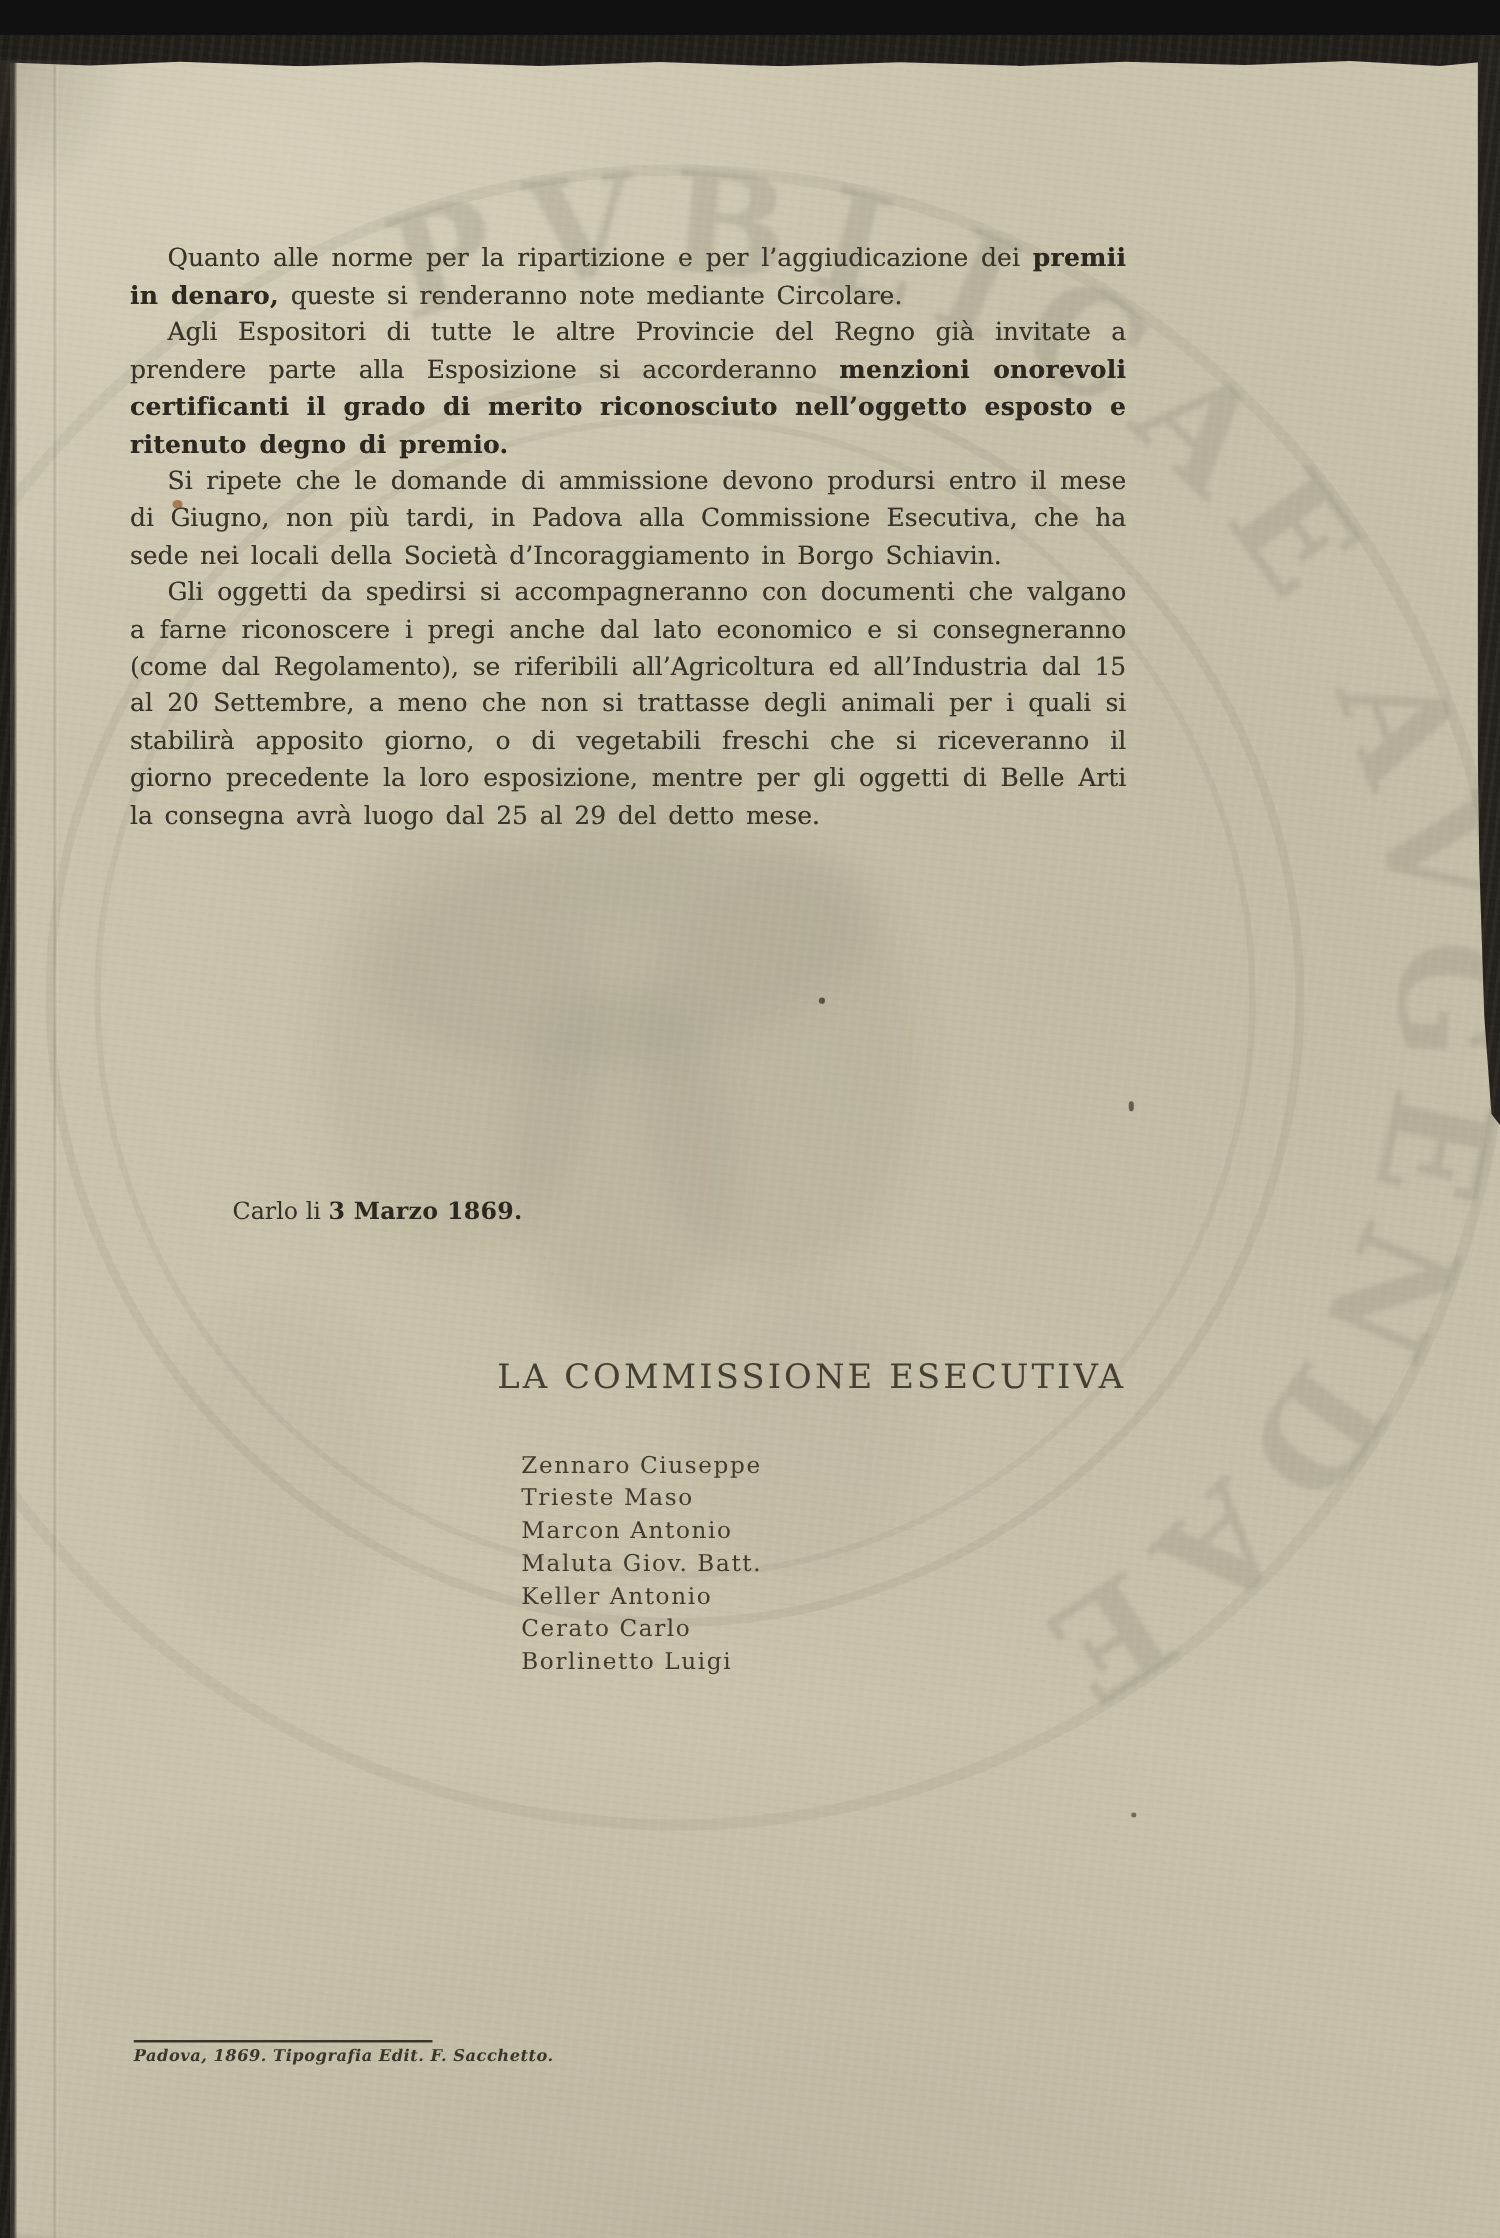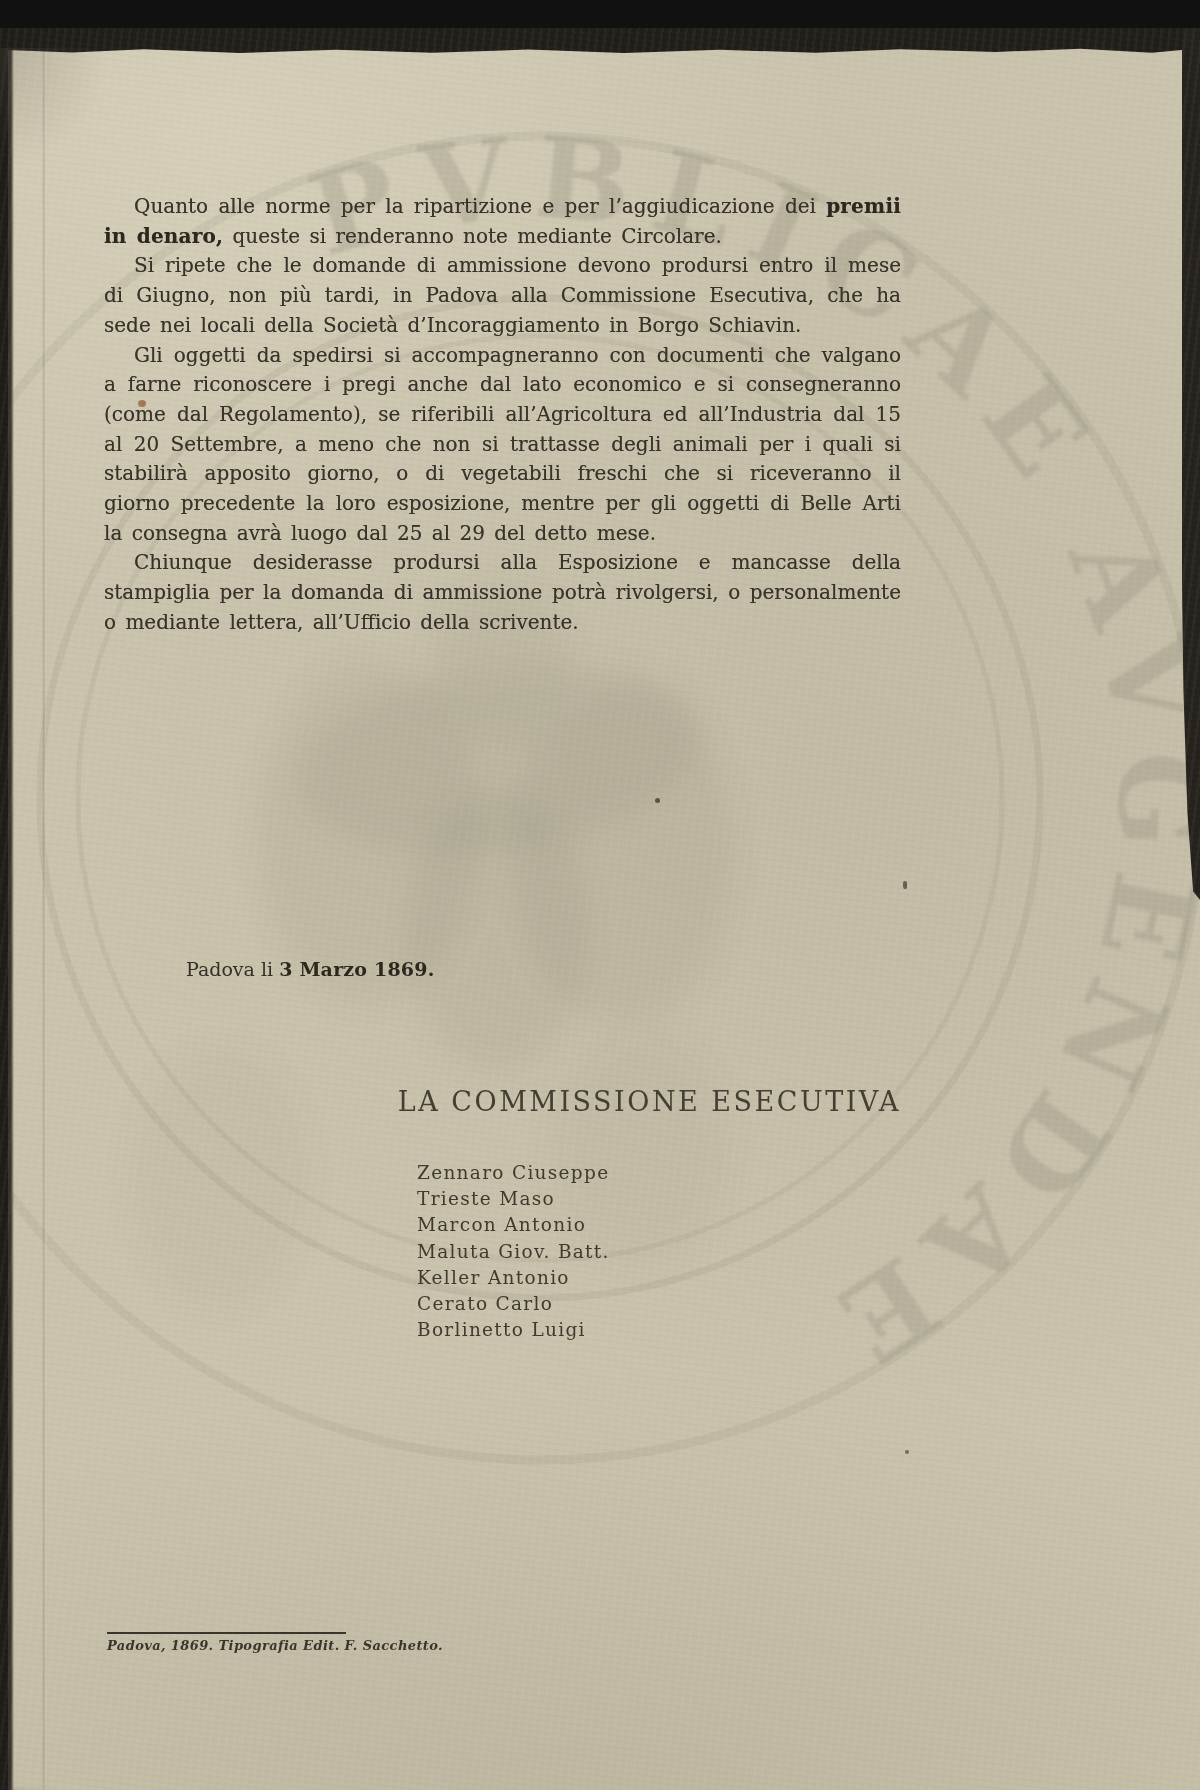--- a/index.html
+++ b/index.html
@@ -120,26 +120,26 @@
   <div class="corner-tl"></div>
   <div class="fold-line"></div>
   <div class="speck rust"></div>
   <div class="speck dot1"></div>
   <div class="speck dot2"></div>
   <div class="speck dot3"></div>
   <div class="grain"></div>
 
   <main class="text-block">
     <p class="para"><span>Quanto alle norme per la ripartizione e per l’aggiudicazione dei </span><b>premii in denaro,</b><span> queste si renderanno note mediante Circolare.</span></p>
+    <p class="para"><span>Agli Espositori di tutte le altre Provincie del Regno già invitate a prendere parte alla Esposizione si accorderanno </span><b>menzioni onorevoli certificanti il grado di merito riconosciuto nell’oggetto esposto e ritenuto degno di premio.</b></p>
     <p class="para">Si ripete che le domande di ammissione devono prodursi entro il mese di Giugno, non più tardi, in Padova alla Commissione Esecutiva, che ha sede nei locali della Società d’Incoraggiamento in Borgo Schiavin.</p>
     <p class="para">Gli oggetti da spedirsi si accompagneranno con documenti che valgano a farne riconoscere i pregi anche dal lato economico e si consegneranno (come dal Regolamento), se riferibili all’Agricoltura ed all’Industria dal 15 al 20 Settembre, a meno che non si trattasse degli animali per i quali si stabilirà apposito giorno, o di vegetabili freschi che si riceveranno il giorno precedente la loro esposizione, mentre per gli oggetti di Belle Arti la consegna avrà luogo dal 25 al 29 del detto mese.</p>
-    <p class="para">Chiunque desiderasse prodursi alla Esposizione e mancasse della stampiglia per la domanda di ammissione potrà rivolgersi, o personalmente o mediante lettera, all’Ufficio della scrivente.</p>
   </main>
 
-  <div class="dateline"><span>Padova li </span><b>3 Marzo 1869.</b></div>
+  <div class="dateline"><span>Carlo li </span><b>3 Marzo 1869.</b></div>
 
   <h1 class="commission-heading">LA COMMISSIONE ESECUTIVA</h1>
 
   <div class="members">
     <div class="member">Zennaro Ciuseppe</div>
     <div class="member">Trieste Maso</div>
     <div class="member">Marcon Antonio</div>
     <div class="member">Maluta Giov. Batt.</div>
     <div class="member">Keller Antonio</div>
     <div class="member">Cerato Carlo</div>

